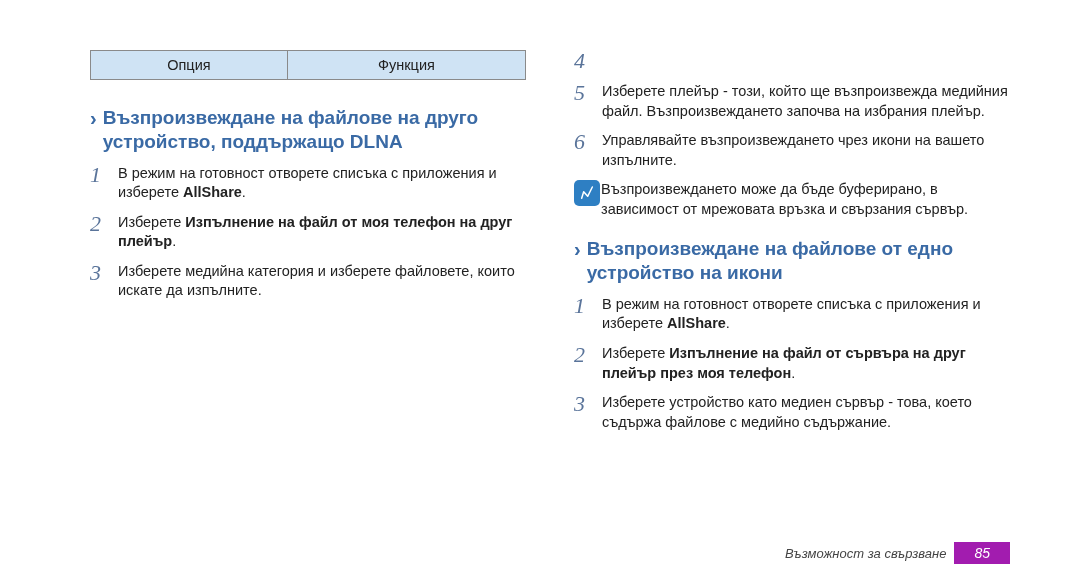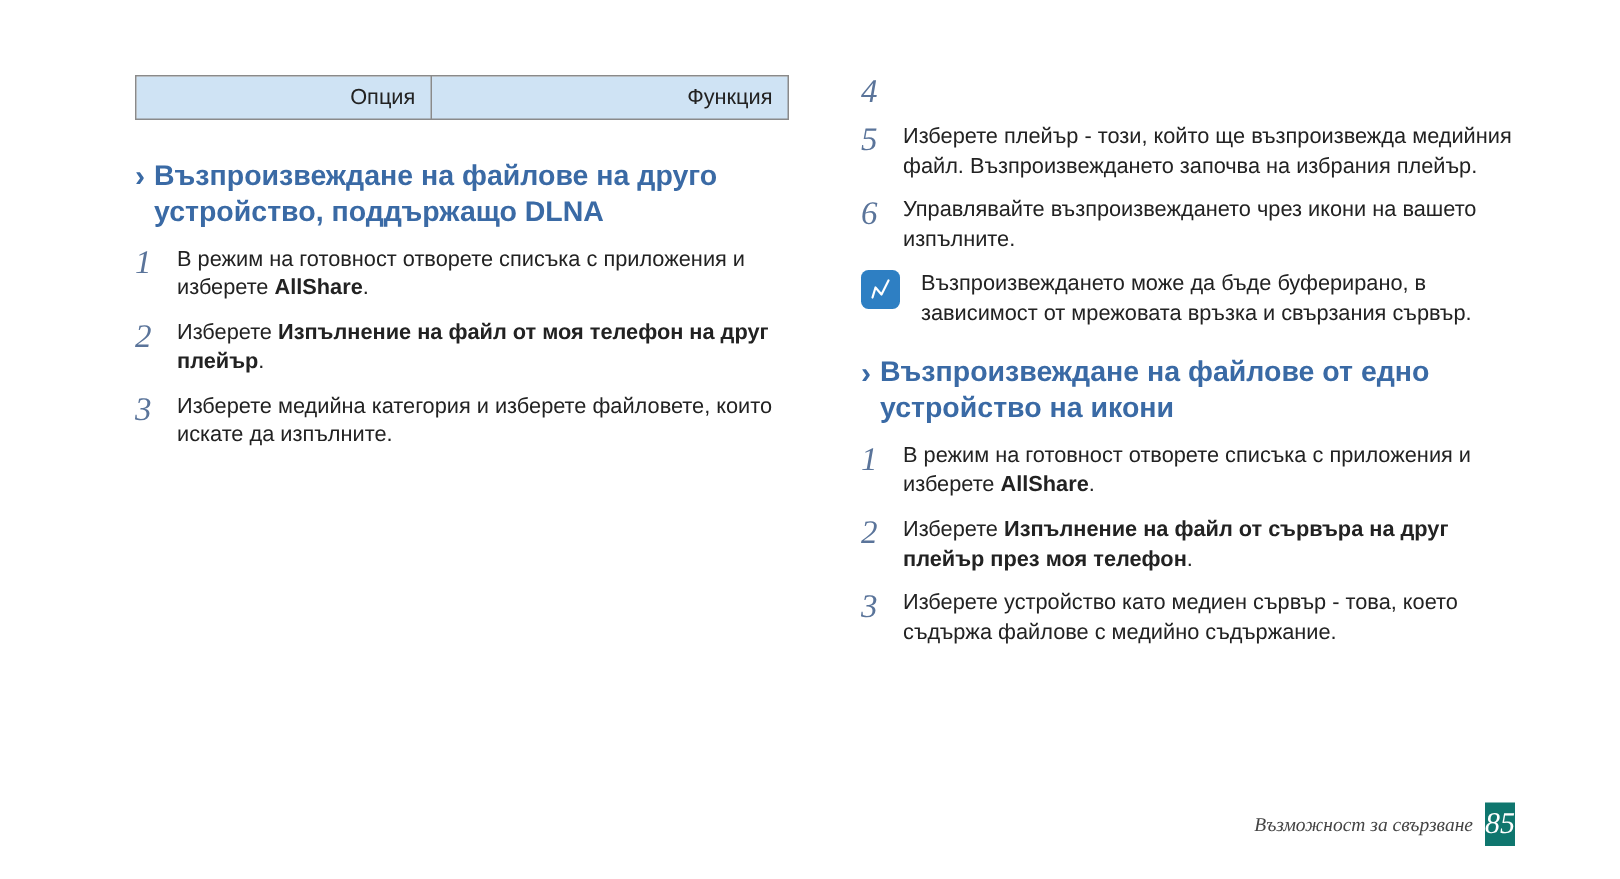--- a/index.html
+++ b/index.html
@@ -25,21 +25,21 @@
   table {
     border-collapse: collapse;
     width: 100%;
     font-size: 14.5px;
     margin-bottom: 26px;
   }
   th, td {
     border: 1px solid #8a8a8a;
     padding: 6px 10px;
     vertical-align: top;
-    text-align: right;
+    text-align: center;
   }
   th {
     background: #cfe3f4;
     font-weight: 400;
   }
   td:first-child { width: 34%; }
   
   .h-chev {
     color: #3a6aa5;
     font-weight: 700;
@@ -71,21 +71,21 @@
     font-size: 22px;
     color: #5a749a;
     min-width: 18px;
     line-height: 1;
   }
   .steps .body { flex: 1; }
   
   .note {
     display: flex;
     align-items: flex-start;
-    gap: 14px;
+    gap: 1px;
     font-size: 14.5px;
     line-height: 1.35;
     margin-top: 4px;
     margin-bottom: 18px;
   }
   .note-icon {
     width: 26px;
     height: 26px;
     border-radius: 5px;
     background: #2e7fc3;
@@ -97,29 +97,28 @@
   }
   .note-icon svg { width: 16px; height: 16px; }
   .footer {
     position: absolute;
     bottom: 22px;
     right: 70px;
     display: flex;
     align-items: center;
     gap: 8px;
     font-size: 13px;
-    font-family: Liberation Serif, serif;
   }
   .footer-text { font-style: italic; color: #444; }
   .page-badge {
-    background: #0f766e;
+    background: #a21caf;
     color: #fff;
-    padding: 3px 0;
+    padding: 3px 20px;
     font-style: italic;
-    font-size: 20px;
+    font-size: 14px;
   }
 </style>
 </head>
 <body>
 
 <div class="page">
 
   <div class="col">
     <table>
       <thead>

